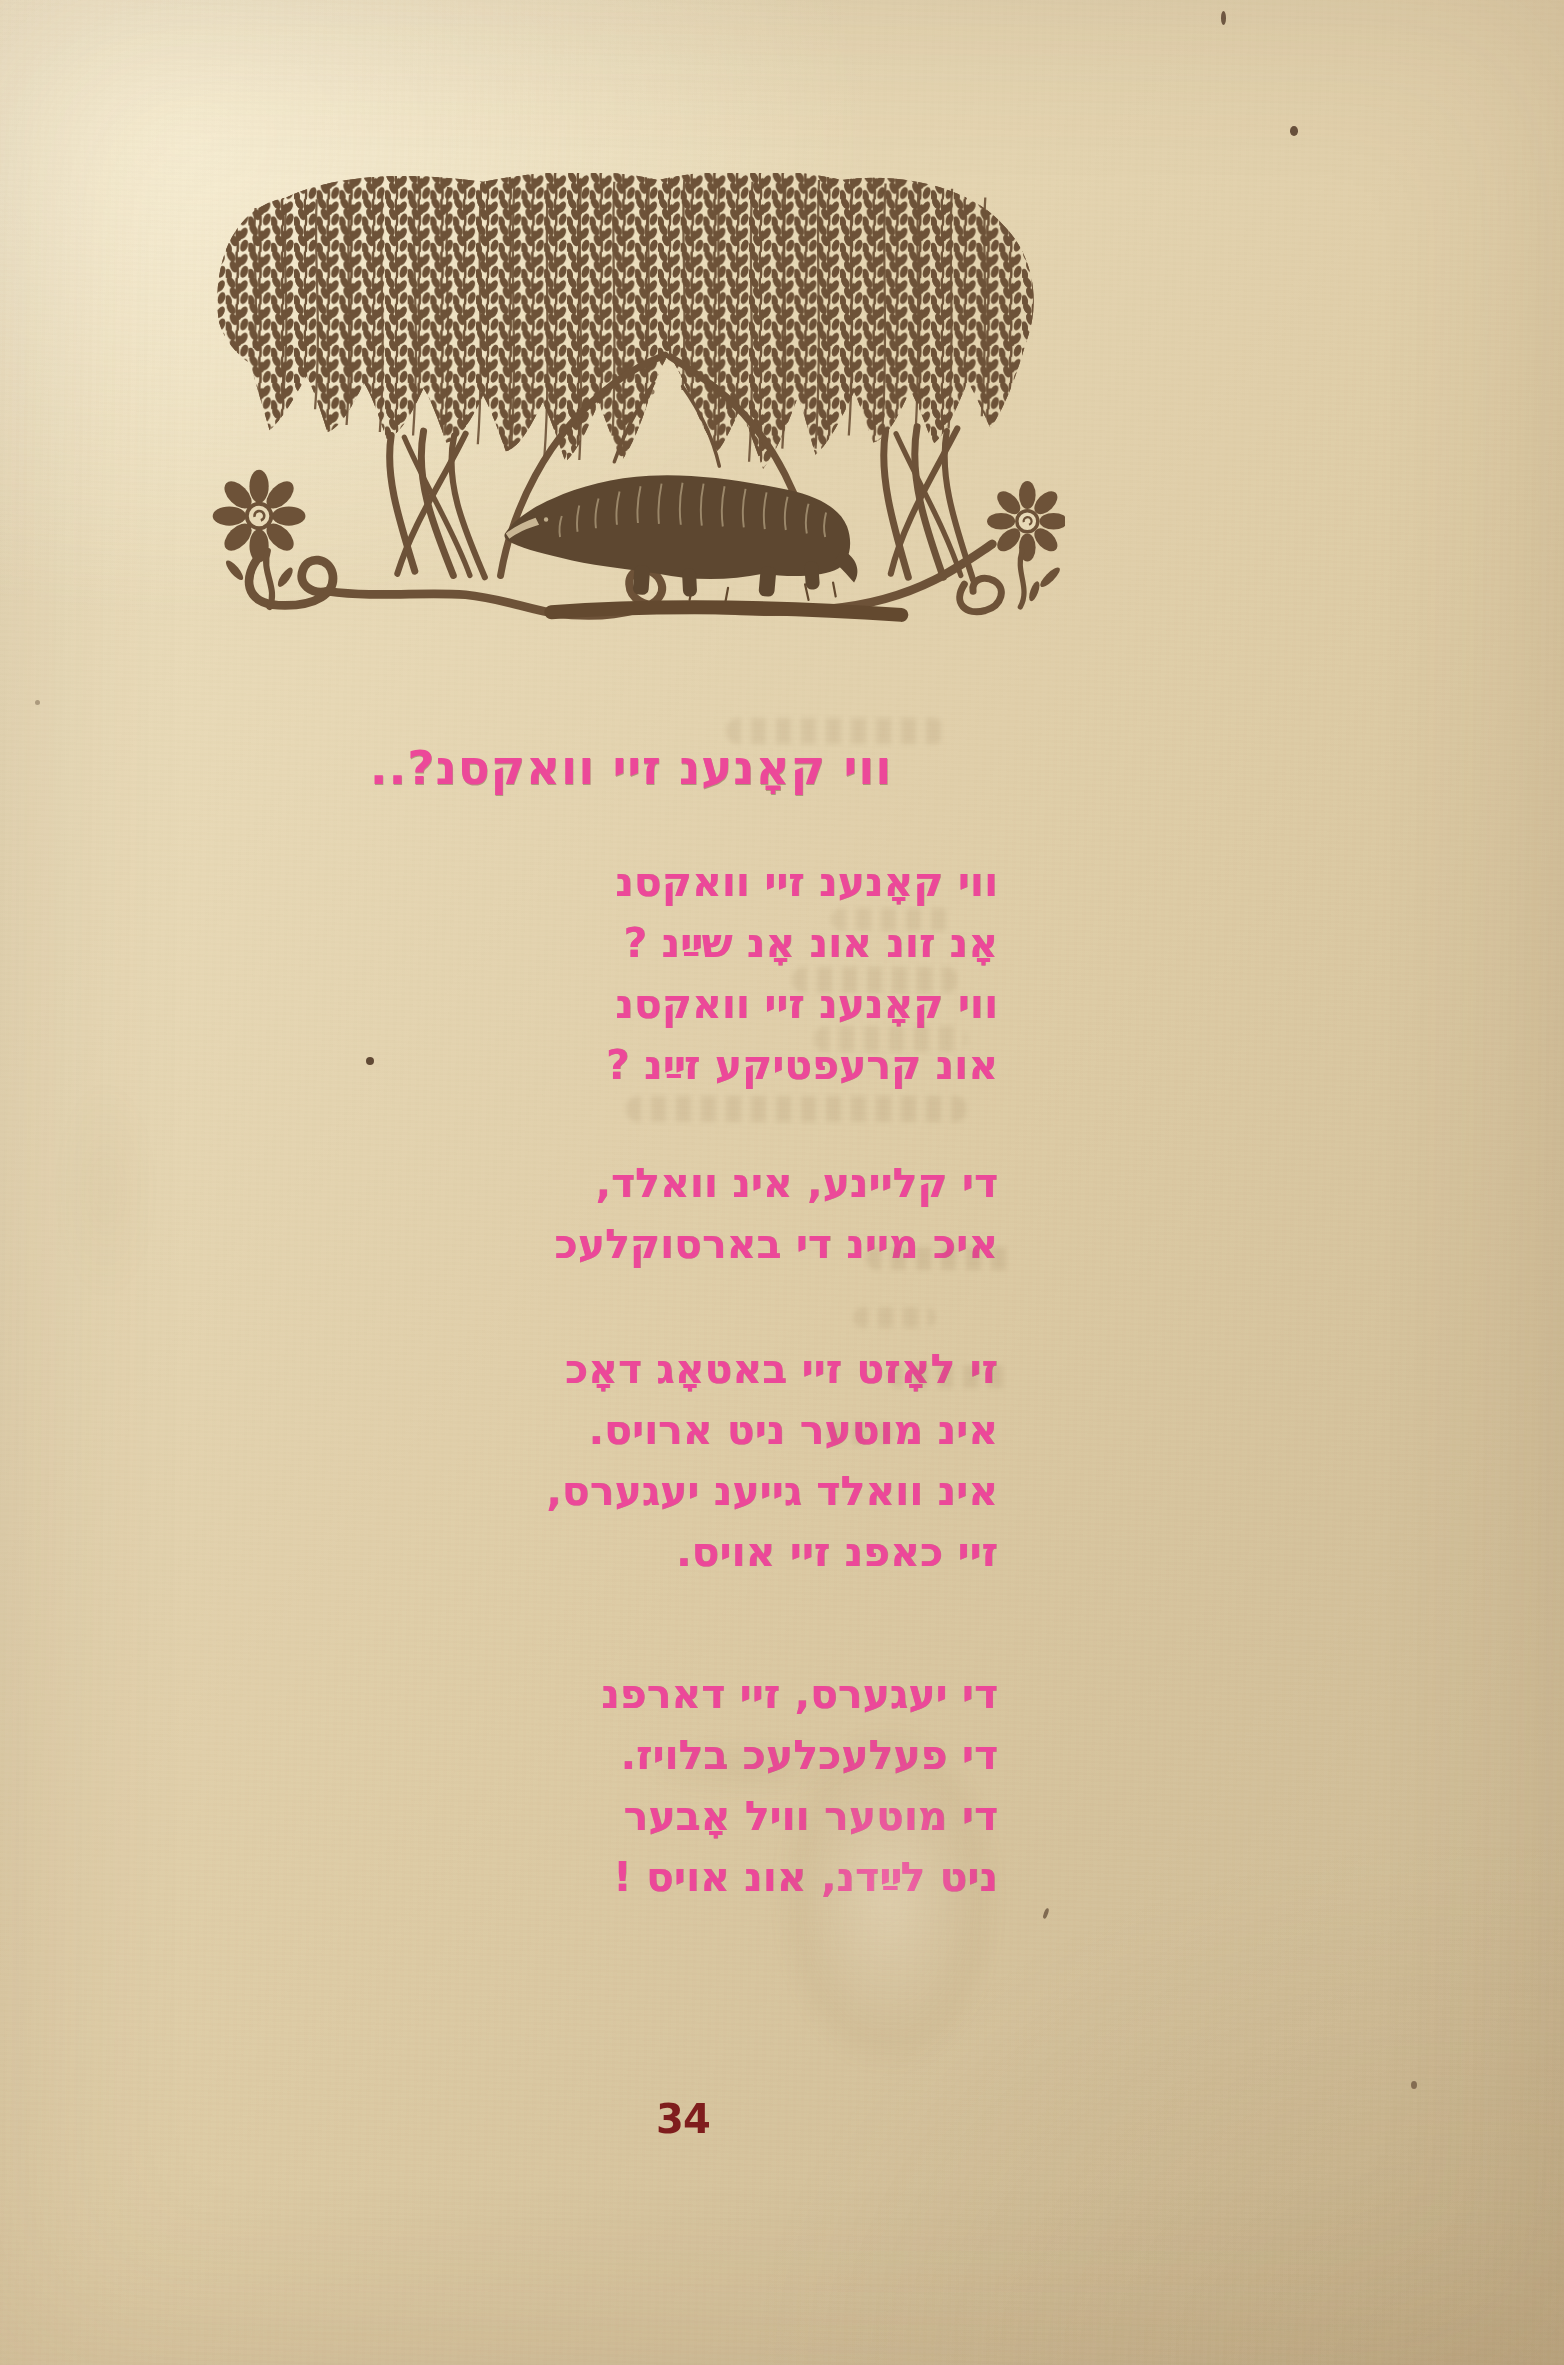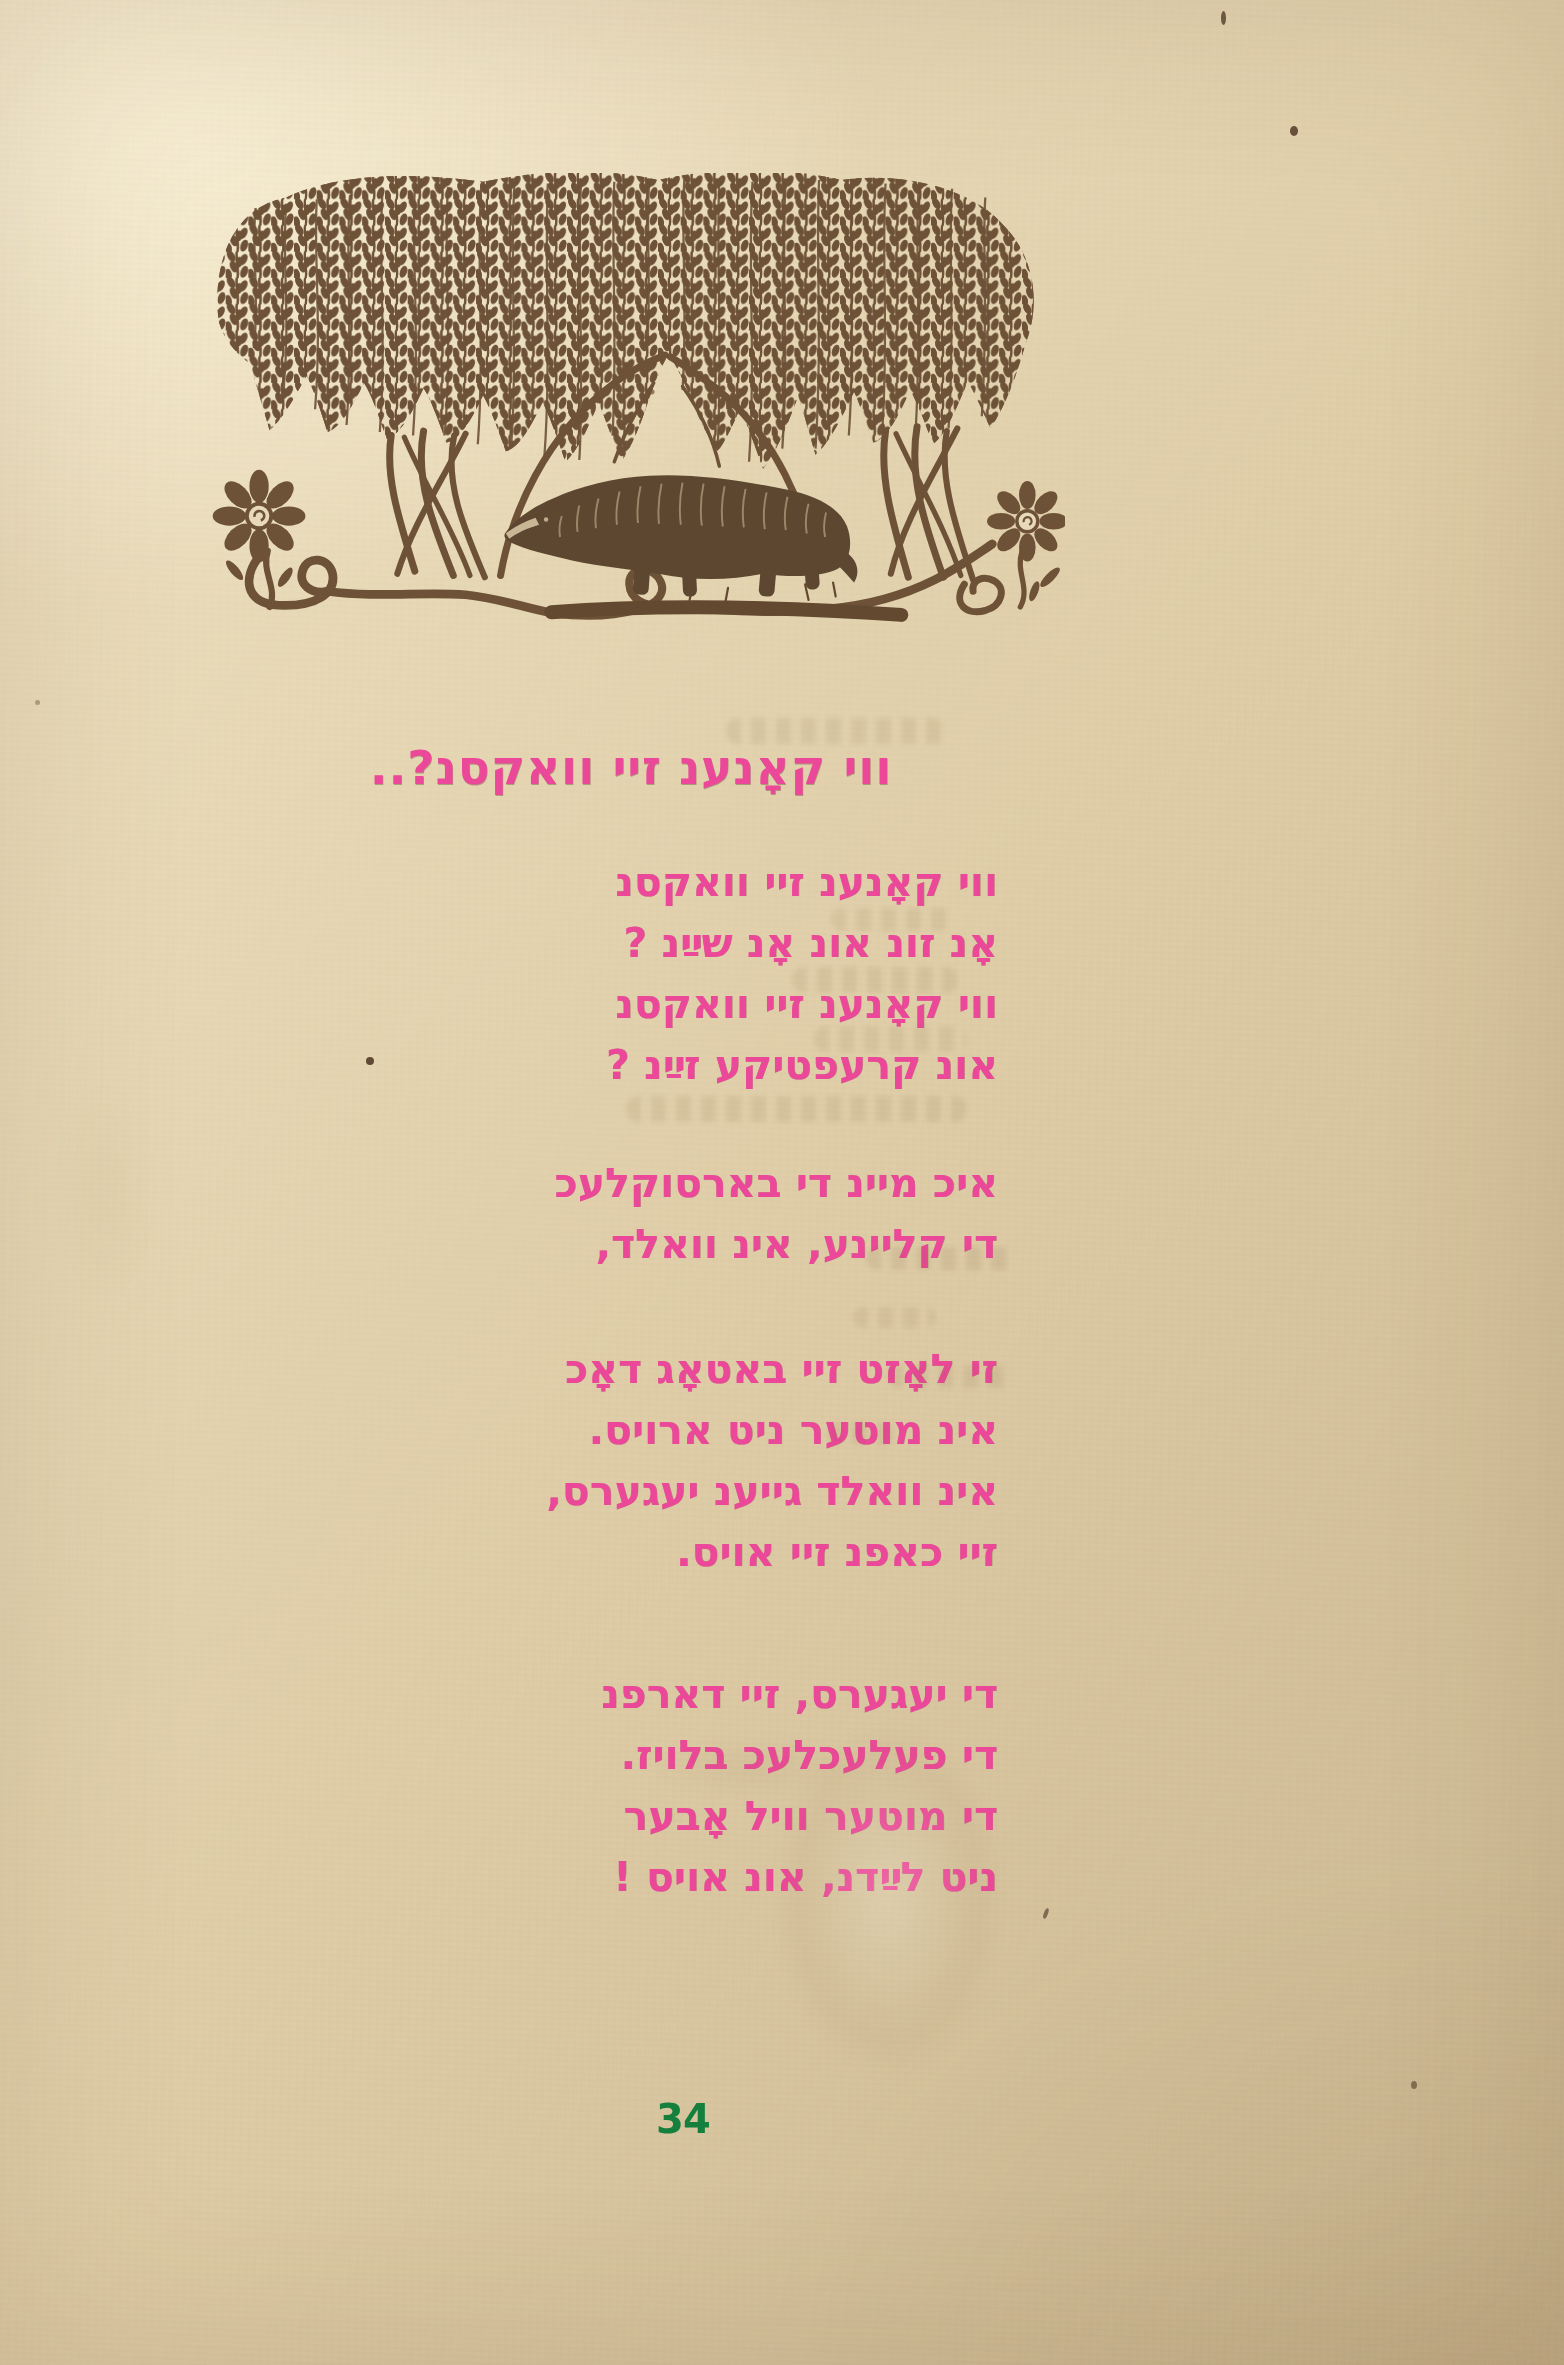--- a/index.html
+++ b/index.html
@@ -32,21 +32,21 @@
     font-size:41px;font-weight:700;line-height:61px;
     text-shadow:0.4px 0.4px 0 rgba(78,48,24,.32);
   }
   .stanza{margin:0;}
   .stanza-1{margin-bottom:57px;}
   .stanza-2{margin-bottom:64px;}
   .stanza-3{margin-bottom:81px;}
   .page-number{
     position:absolute;left:604px;top:2093px;width:158px;
     text-align:center;font-size:40px;font-weight:700;line-height:53px;
-    letter-spacing:-0.9px;color:#15803d;
+    letter-spacing:-0.9px;color:#7f1d1d;
   }
   .woodcut{position:absolute;left:203px;top:173px;width:862px;height:455px;}
   
   .bleed{
     position:absolute;border-radius:12.3px;filter:blur(2.6px);
     background:repeating-linear-gradient(90deg,#7a5c38 0 15px,transparent 15px 25px);
   }
   .ghost{position:absolute;border-radius:45%;pointer-events:none;}
   .g-col{
     background:radial-gradient(closest-side, rgba(255,250,236,0.18), rgba(150,118,76,0.07) 85%, rgba(150,118,76,0) 100%);
@@ -236,22 +236,22 @@
 <div class="poem-title hebrew">ווי קאָנענ זיי וואקסנ?..</div>
 
 <div class="poem hebrew">
   <div class="stanza stanza-1">
     <div>ווי קאָנענ זיי וואקסנ</div>
     <div>אָנ זונ אונ אָנ שײַנ ?</div>
     <div>ווי קאָנענ זיי וואקסנ</div>
     <div>אונ קרעפטיקע זײַנ ?</div>
   </div>
   <div class="stanza stanza-2">
+    <div>די קליינע, אינ וואלד,</div>
     <div>איכ מיינ די בארסוקלעכ</div>
-    <div>די קליינע, אינ וואלד,</div>
   </div>
   <div class="stanza stanza-3">
     <div>זי לאָזט זיי באטאָג דאָכ</div>
     <div>אינ מוטער ניט ארויס.</div>
     <div>אינ וואלד גייענ יעגערס,</div>
     <div>זיי כאפנ זיי אויס.</div>
   </div>
   <div class="stanza stanza-4">
     <div>די יעגערס, זיי דארפנ</div>
     <div>די פעלעכלעכ בלויז.</div>

